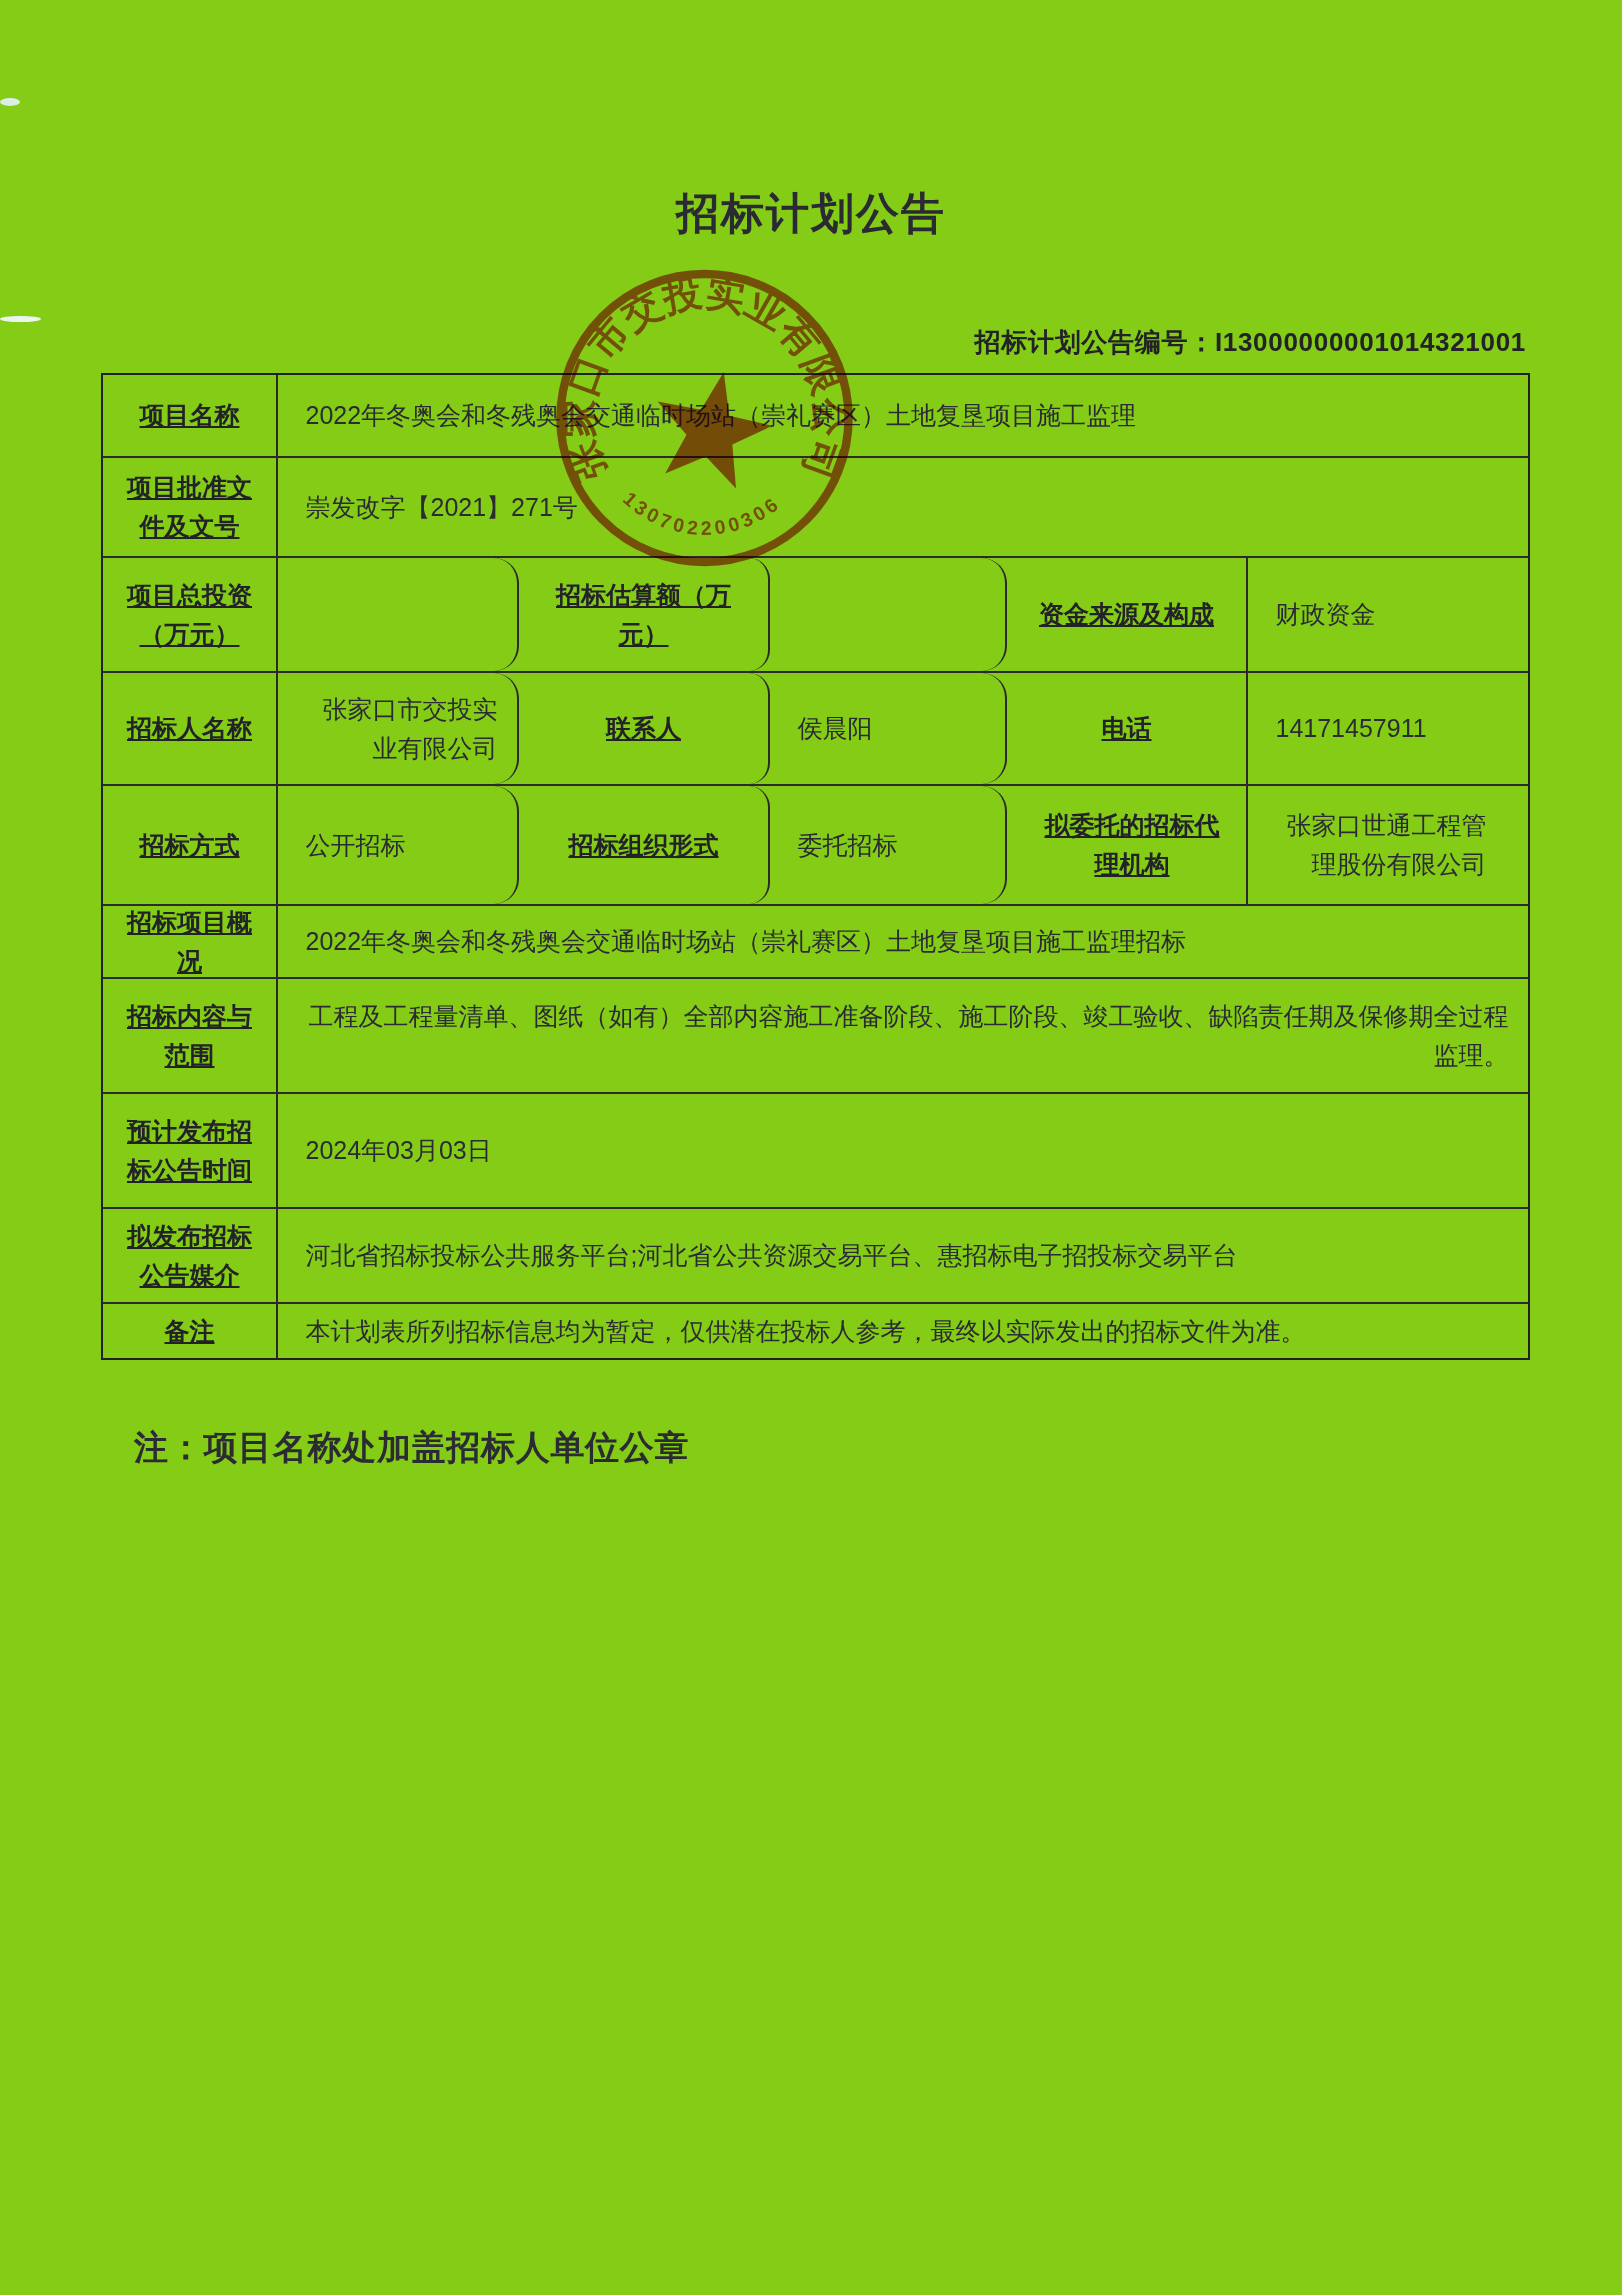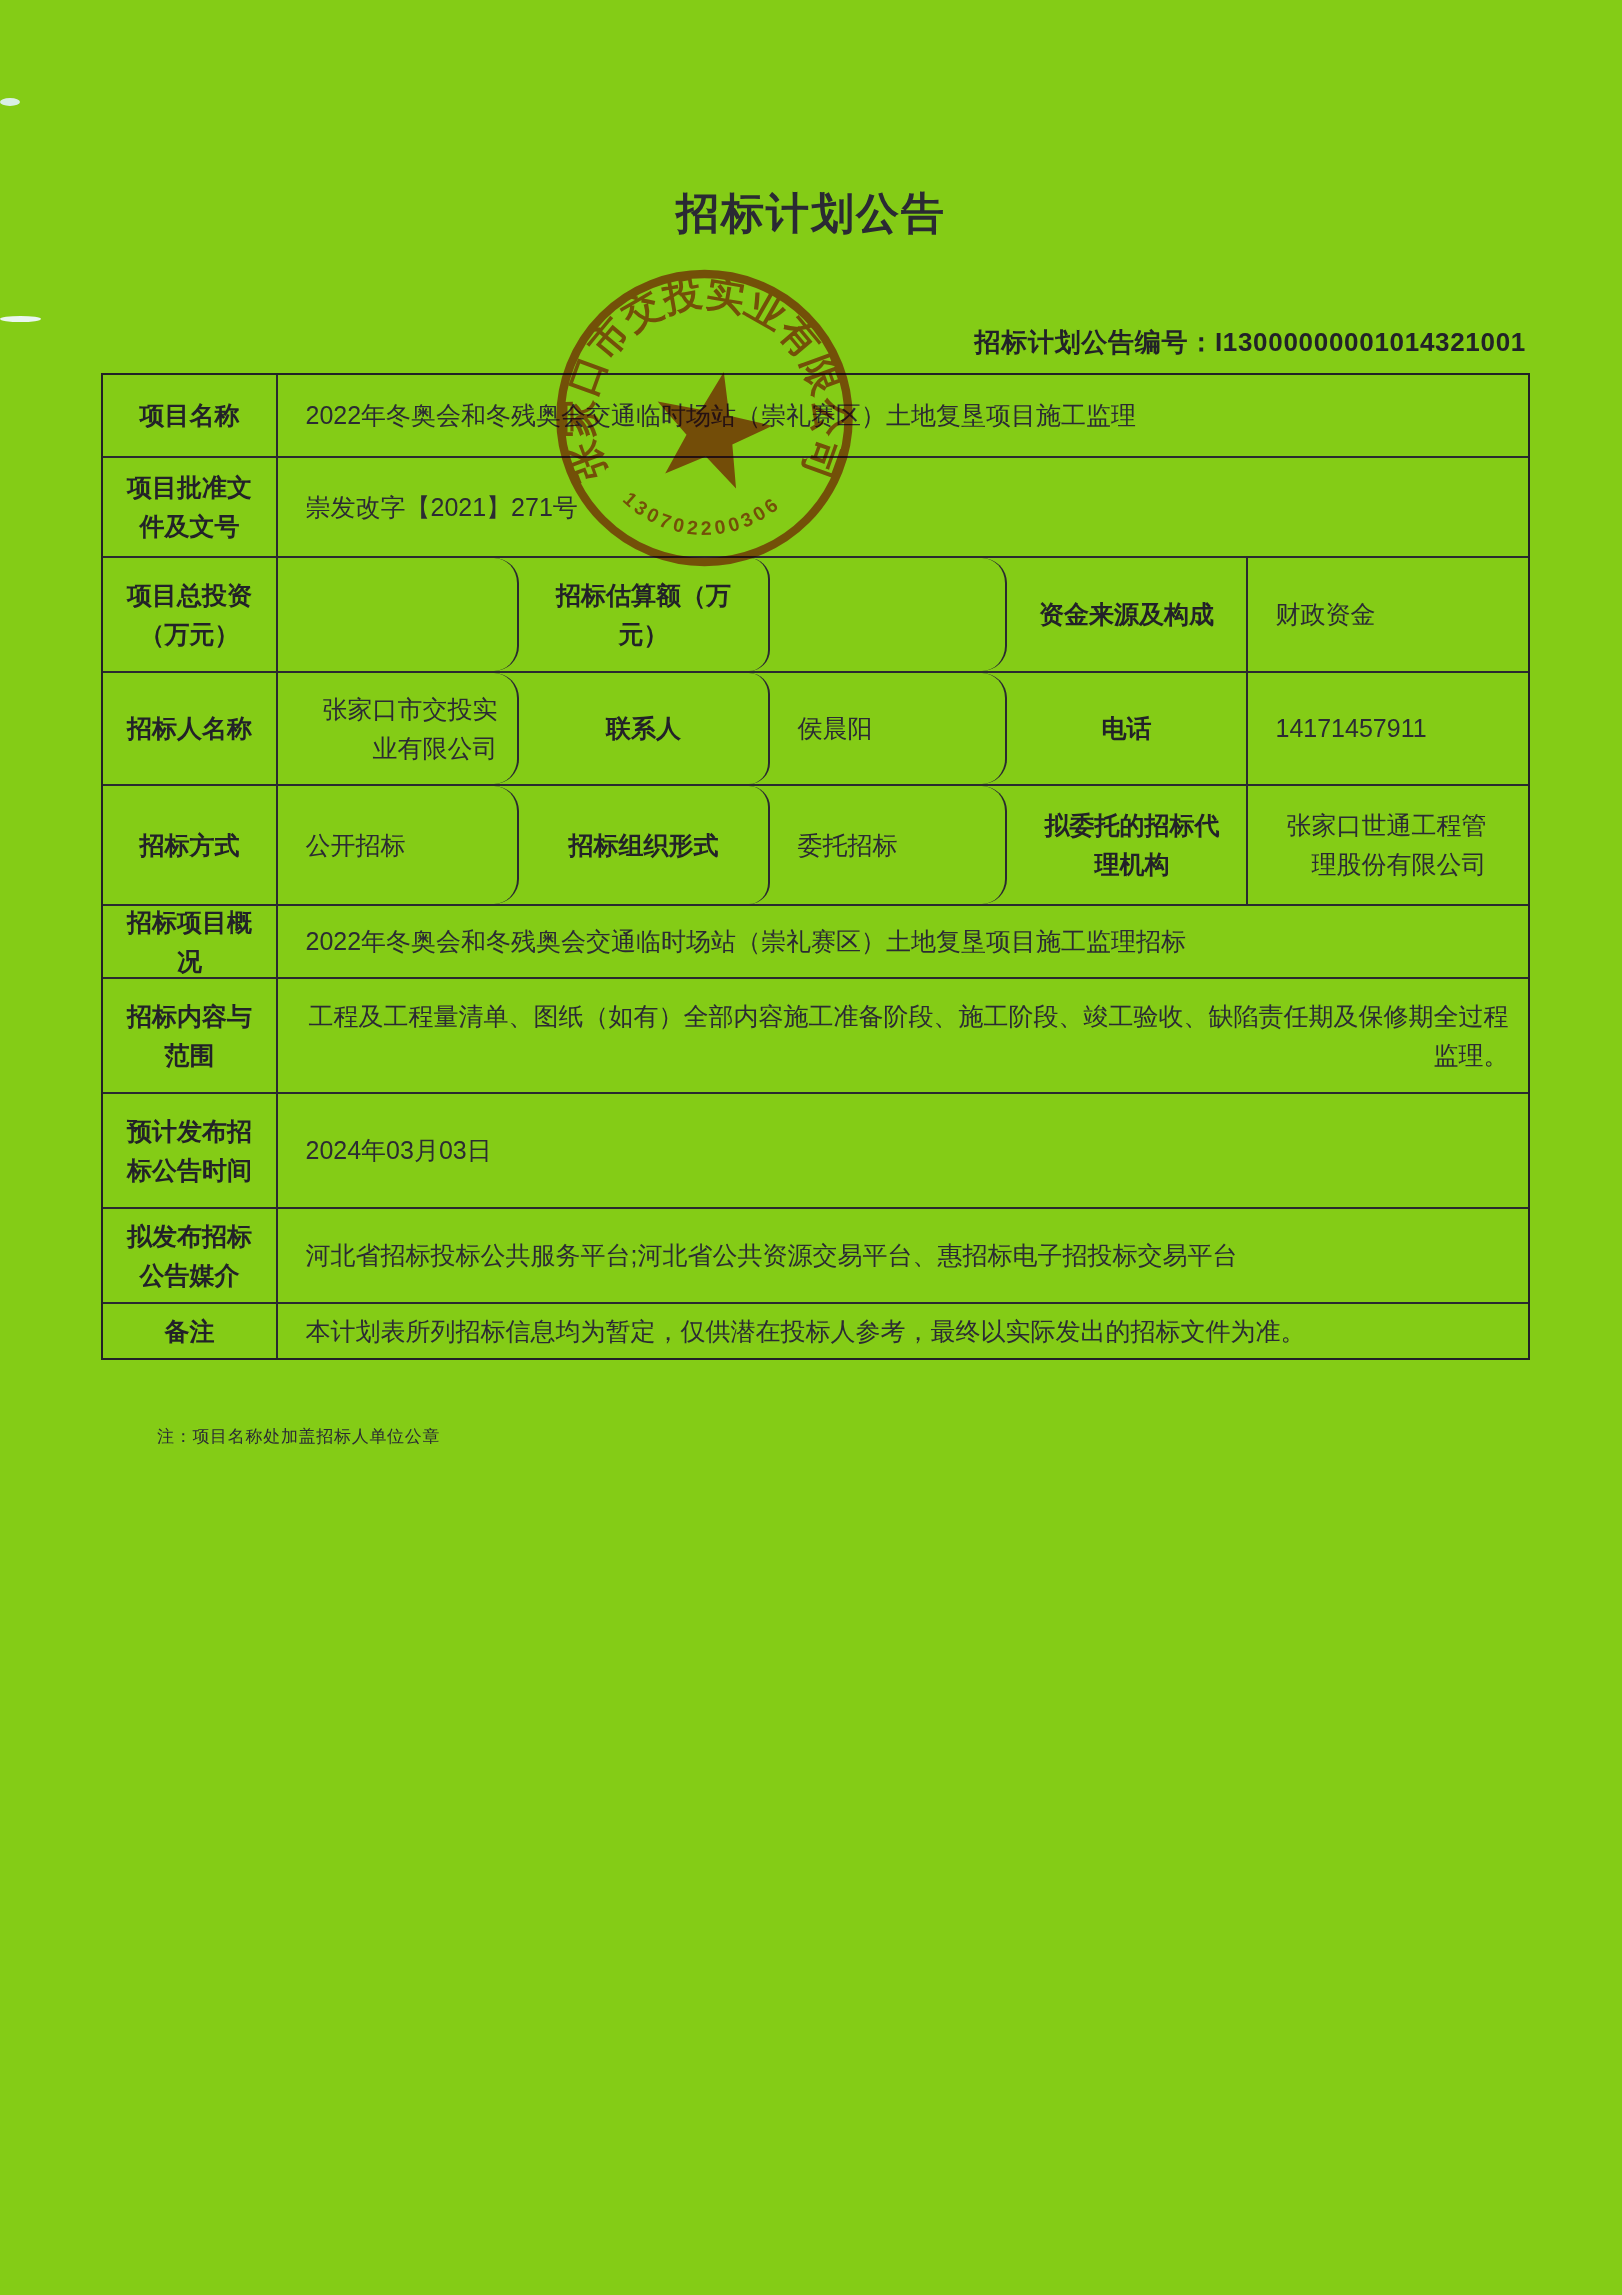--- a/index.html
+++ b/index.html
@@ -31,36 +31,36 @@
   }
   .row{display:flex;border-bottom:2px solid #2a2a30;box-sizing:border-box;}
   .row:last-child{border-bottom:none;}
   .cell{
     border-right:2px solid #2a2a30;
     display:flex;align-items:center;
     box-sizing:border-box;
     font-size:25px;line-height:1.55;color:#2b2b33;
   }
   .cell:last-child{border-right:none;}
-  .lab{justify-content:center;text-align:center;font-weight:bold;padding:3.9px 15.7px;color:#222228;}
+  .lab{justify-content:center;text-align:center;font-weight:bold;padding:3.9px 15.7px;color:#222228;text-decoration:underline;}
   .val{justify-content:flex-start;text-align:right;padding:3.9px 19.6px 3.9px 27.5px;border-radius:25px;}
   .w1{width:175px;flex:0 0 auto;}
   .w2{width:241px;flex:0 0 auto;}
   .w3{width:251px;flex:0 0 auto;border-radius:21px;}
   .w4{width:237px;flex:0 0 auto;}
   .w5{width:241px;flex:0 0 auto;}
   .grow{flex:1 1 auto;}
   .h1{height:83px}.h2{height:100px}.h3{height:115px}.h4{height:113px}.h5{height:120px}
   .h6{height:73px}.h7{height:115px}.h8{height:115px}.h9{height:95px}.h10{height:54px}
   .maxw285{display:inline-block;max-width:186px;}
   .maxw310{display:inline-block;max-width:203px;margin-left:11px;}
   .maxw322{display:inline-block;max-width:211px;}
   .footnote{
-    position:absolute;left:157px;top:1425px;
-    font-size:17px;color:#2b2b33;letter-spacing:0.7px;
+    position:absolute;left:134px;top:1425px;
+    font-size:34px;color:#2b2b33;letter-spacing:0.7px;font-weight:bold;
   }
   
   .stamp{
     position:absolute;left:552px;top:264px;width:305px;height:308px;
     opacity:.85;mix-blend-mode:multiply;pointer-events:none;
   }
   .seal-ring{fill:none;stroke:#d8493f;stroke-width:13px;}
   .seal-text{fill:#d8493f;font-family:"Liberation Sans",sans-serif;font-size:59px;font-weight:bold;letter-spacing:1px;}
   .seal-serial{fill:#d8493f;font-family:"Liberation Sans",sans-serif;font-size:30px;font-weight:bold;letter-spacing:6px;}
   .seal-star{fill:#d8443a;}

